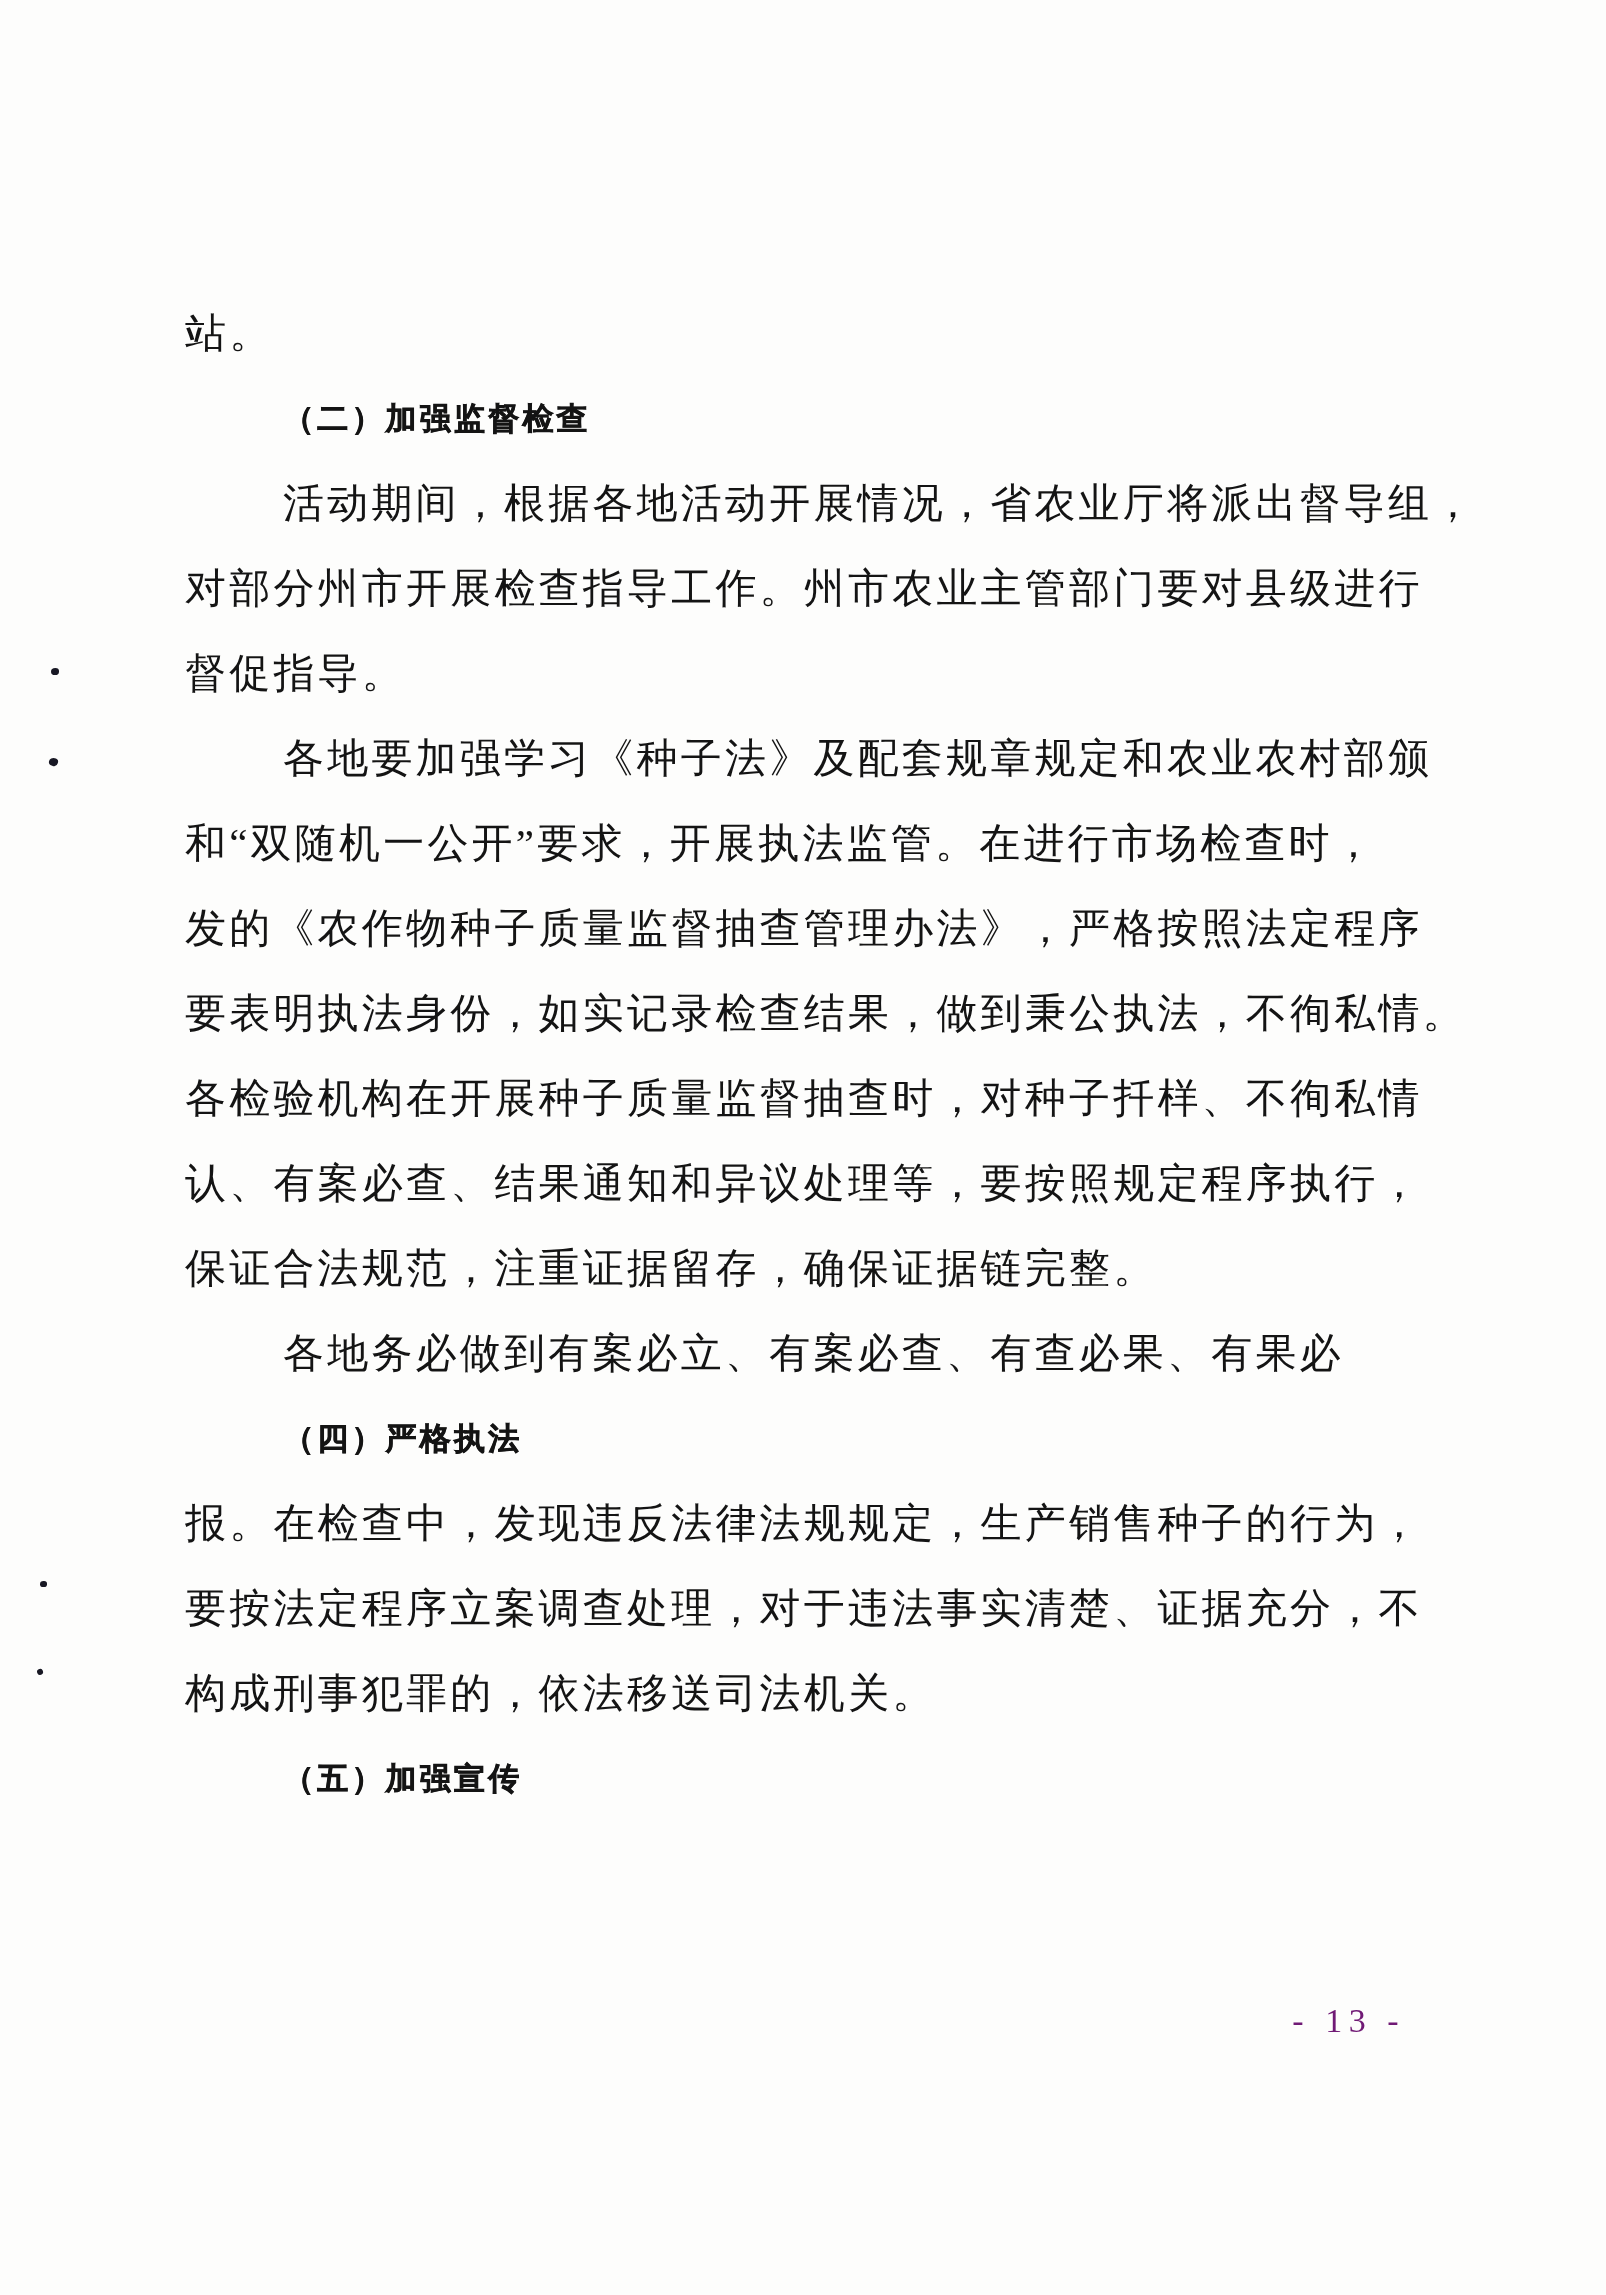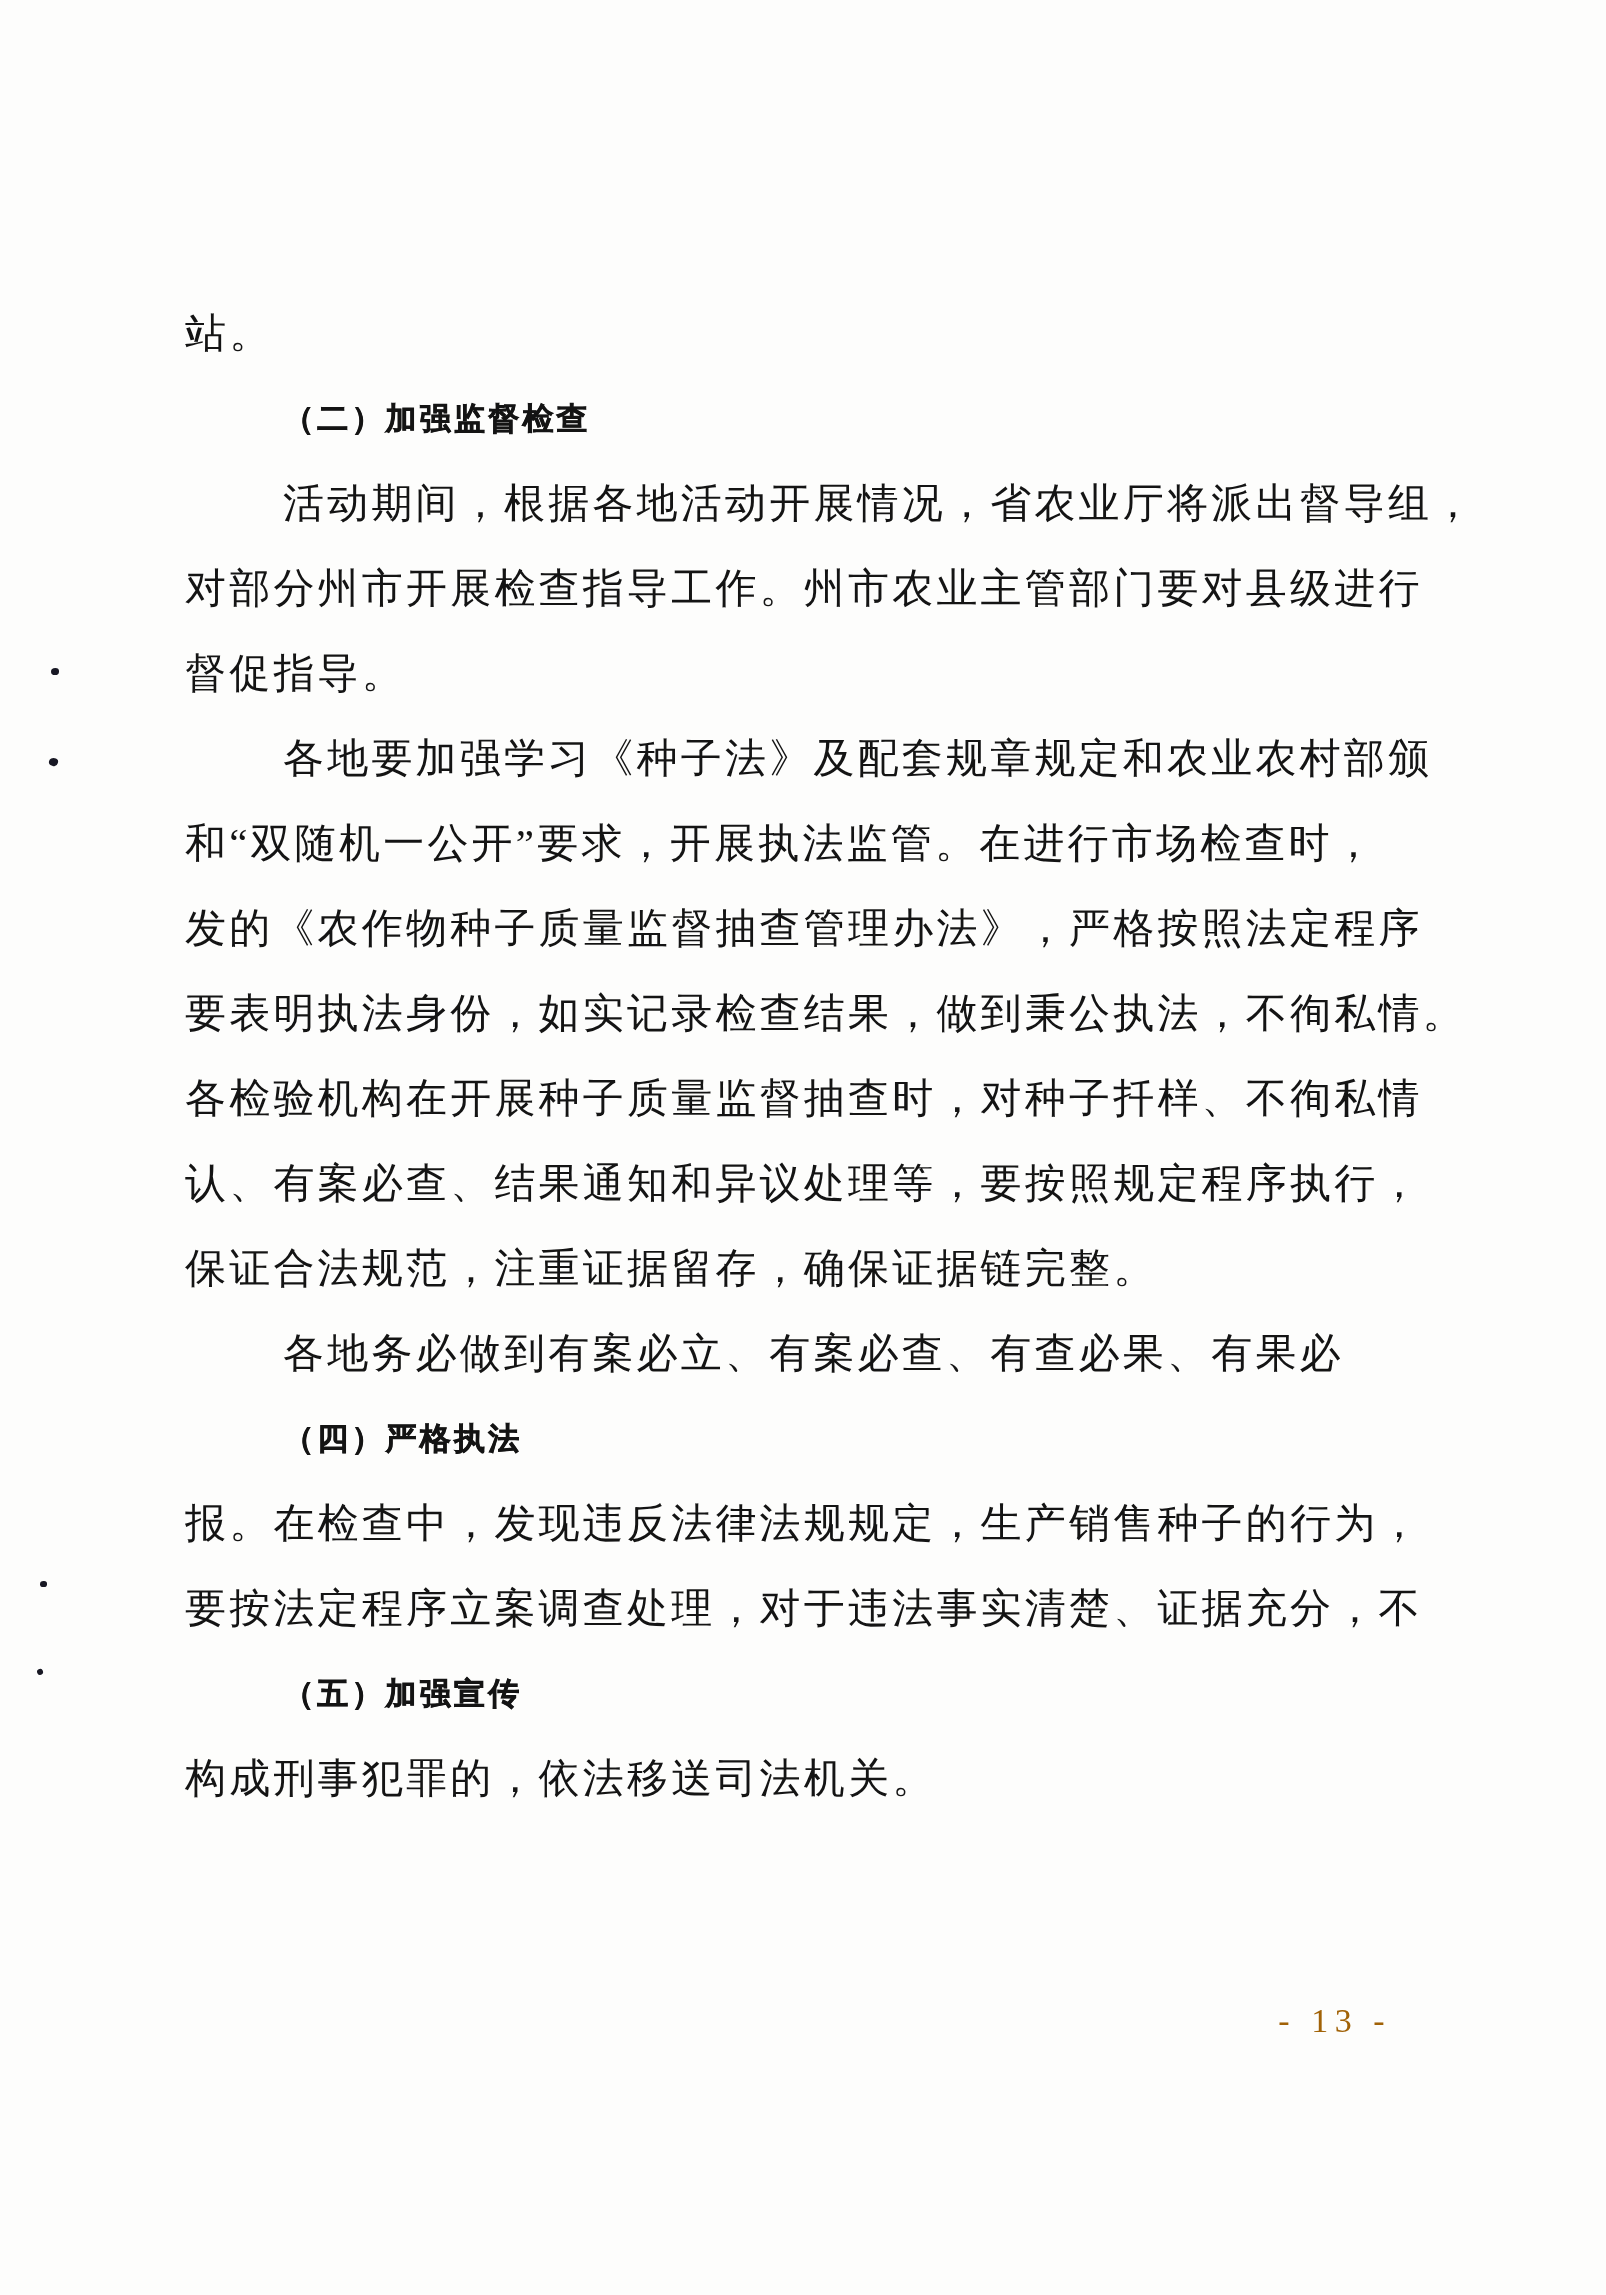--- a/index.html
+++ b/index.html
@@ -37,25 +37,25 @@
   }
   .line.heading {
     font-weight: bold;
     text-indent: 98px;
     font-size: 31px;
     -webkit-text-stroke: 0.6px #141414;
   }
   .page-number {
     position: absolute;
     top: 2001px;
-    right: 216px;
+    right: 202px;
     font-size: 34px;
     letter-spacing: 6.5px;
     line-height: 39px;
-    color: #a16207;
+    color: #701a75;
   }
   .ink-spot {
     position: absolute;
     background: #181824;
     border-radius: 55% 45% 50% 50%;
   }
   .ink-spot.s1 { left: 51px;  top: 668px; width: 8.4px; height: 7.1px; }
   .ink-spot.s2 { left: 49px;  top: 758px; width: 9px; height: 7.8px; transform: rotate(15deg); }
   .ink-spot.s3 { left: 40px;  top: 1581px; width: 6.5px; height: 5.8px; }
   .ink-spot.s4 { left: 37px;  top: 1669px; width: 5.8px;  height: 5.8px; transform: rotate(-20deg); }
@@ -80,20 +80,20 @@
       <div class="line body">和“双随机一公开”要求，开展执法监管。在进行市场检查时，</div>
       <div class="line body">发的《农作物种子质量监督抽查管理办法》，严格按照法定程序</div>
       <div class="line body">要表明执法身份，如实记录检查结果，做到秉公执法，不徇私情。</div>
       <div class="line body">各检验机构在开展种子质量监督抽查时，对种子扦样、不徇私情</div>
       <div class="line body">认、有案必查、结果通知和异议处理等，要按照规定程序执行，</div>
       <div class="line body">保证合法规范，注重证据留存，确保证据链完整。</div>
       <div class="line body-indent">各地务必做到有案必立、有案必查、有查必果、有果必</div>
       <div class="line heading">（四）严格执法</div>
       <div class="line body">报。在检查中，发现违反法律法规规定，生产销售种子的行为，</div>
       <div class="line body">要按法定程序立案调查处理，对于违法事实清楚、证据充分，不</div>
+      <div class="line body">构成刑事犯罪的，依法移送司法机关。</div>
       <div class="line heading">（五）加强宣传</div>
-      <div class="line body">构成刑事犯罪的，依法移送司法机关。</div>
     </div>
 
   <div class="page-number">- 13 -</div>
 
 </div>
 
 
 </body></html>

